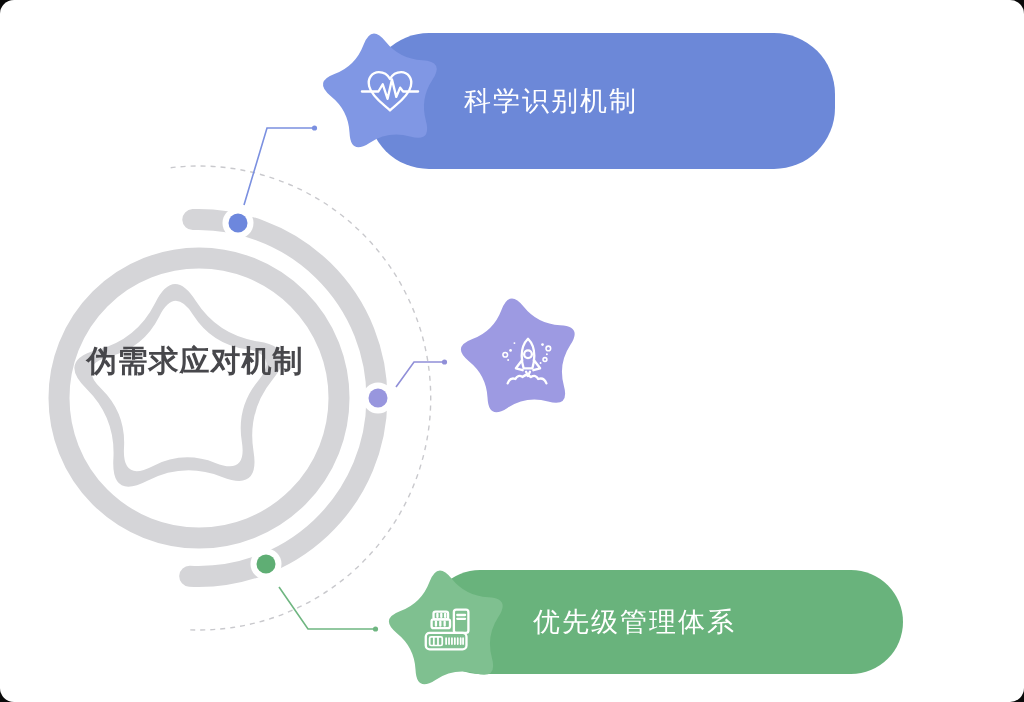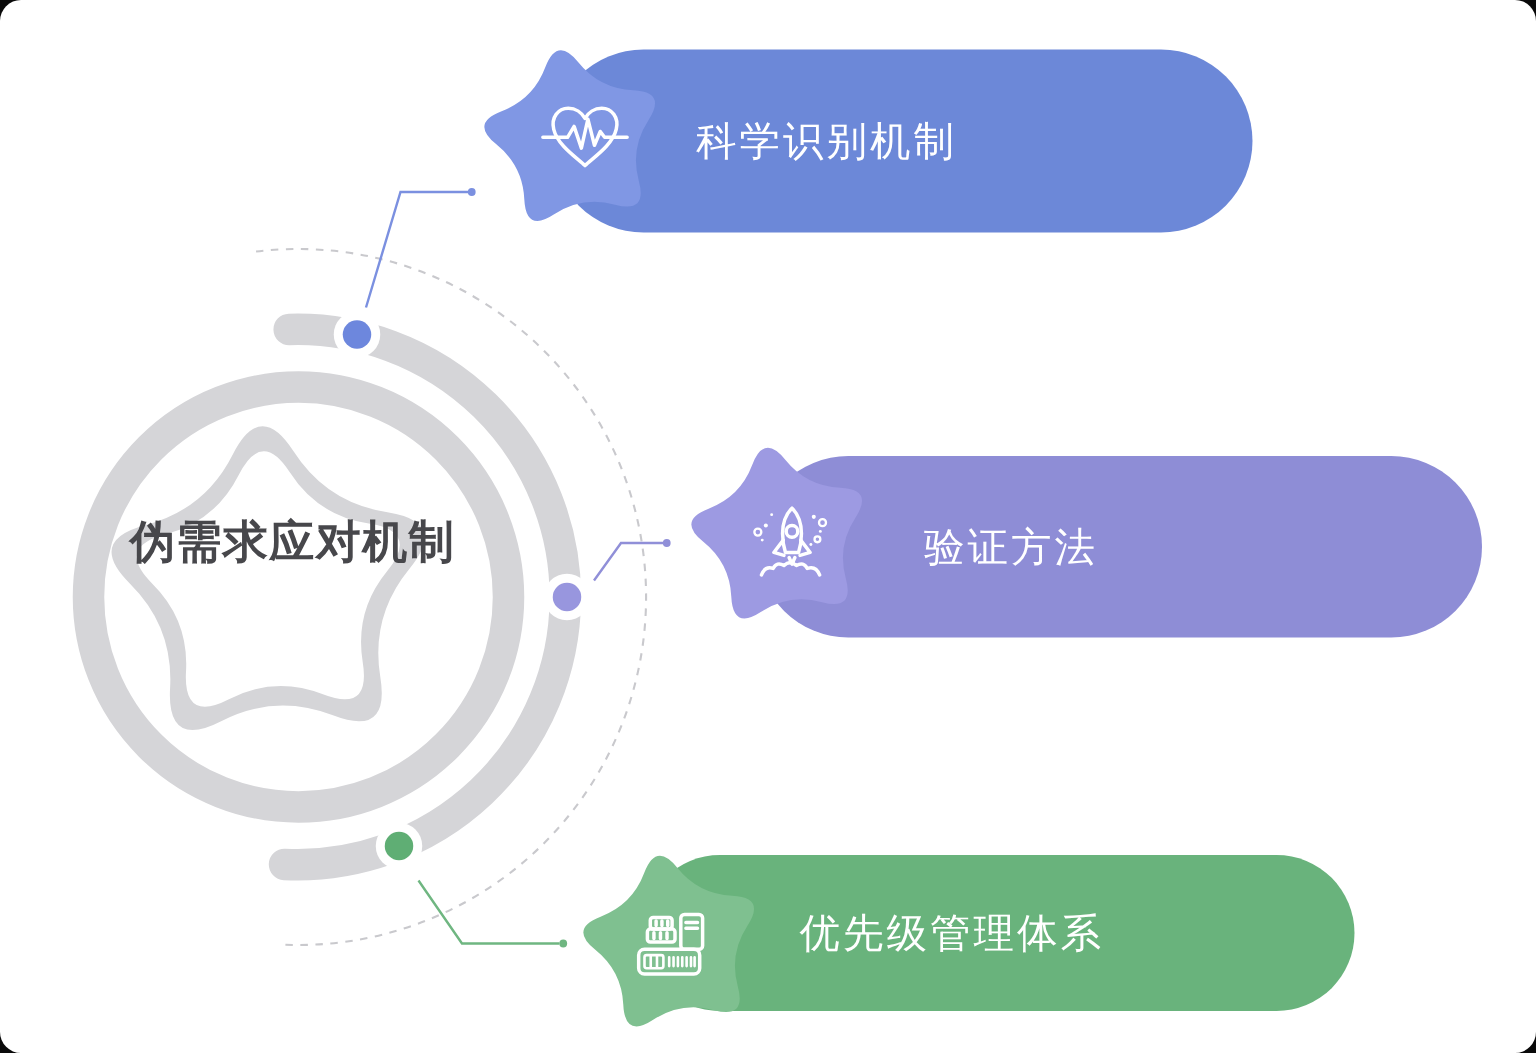--- a/index.html
+++ b/index.html
@@ -6,21 +6,21 @@
   .canvas{
     position:relative;width:1024px;height:702px;margin:0 auto;
     background:#ffffff;border-radius:14px;overflow:hidden;
     font-family:"Liberation Sans","DejaVu Sans",sans-serif;
   }
   .bg{position:absolute;left:0;top:0;width:1024px;height:702px;}
   .pill{
     position:absolute;box-sizing:border-box;display:flex;align-items:center;
     color:#ffffff;font-size:27px;letter-spacing:2px;white-space:nowrap;
   }
-  .pill.b1{left:368px;top:33px;width:467px;height:122px;border-radius:61px;padding-left:96px;}
+  .pill.b1{left:368px;top:33px;width:467px;height:136px;border-radius:61px;padding-left:96px;}
   .pill.b2{left:505px;top:304px;width:483px;height:121px;border-radius:61px;padding-left:111px;}
   .pill.b3{left:428px;top:570px;width:475px;height:104px;border-radius:61px;padding-left:105px;}
   .badge{position:absolute;width:152px;height:152px;}
   .badge.b1{left:306px;top:17px;}
   .badge.b2{left:444px;top:282px;}
   .badge.b3{left:372px;top:554px;}
   .icon{
     position:absolute;width:62px;height:62px;
     stroke:#ffffff;fill:none;stroke-width:2.4;stroke-linecap:round;stroke-linejoin:round;
   }
@@ -77,23 +77,20 @@
     <circle cx="378" cy="398" r="9.5" fill="#9896DE"></circle>
     <circle cx="266" cy="564" r="15.5" fill="#ffffff"></circle>
     <circle cx="266" cy="564" r="9.5" fill="#5FAE74"></circle>
   </svg>
 
   <div class="center-label" style="color: rgb(71, 71, 75);">伪需求应对机制</div>
 
   <div class="pill b1" style="background-color: rgb(108, 136, 216);">
     <span>科学识别机制</span>
   </div>
-  <div class="pill b2" style="background-color: rgb(142, 141, 214);">
-    <span>验证方法</span>
-  </div>
   <div class="pill b3" style="background-color: rgb(105, 179, 124);">
     <span>优先级管理体系</span>
   </div>
 
   <svg class="badge b1" viewBox="0 0 200 200">
     <use href="#puffy-star" transform="rotate(-9 100 97)" fill="#8097E4"></use>
   </svg>
   <svg class="badge b2" viewBox="0 0 200 200">
     <use href="#puffy-star" transform="rotate(-9 100 97)" fill="#9D9AE2"></use>
   </svg>

